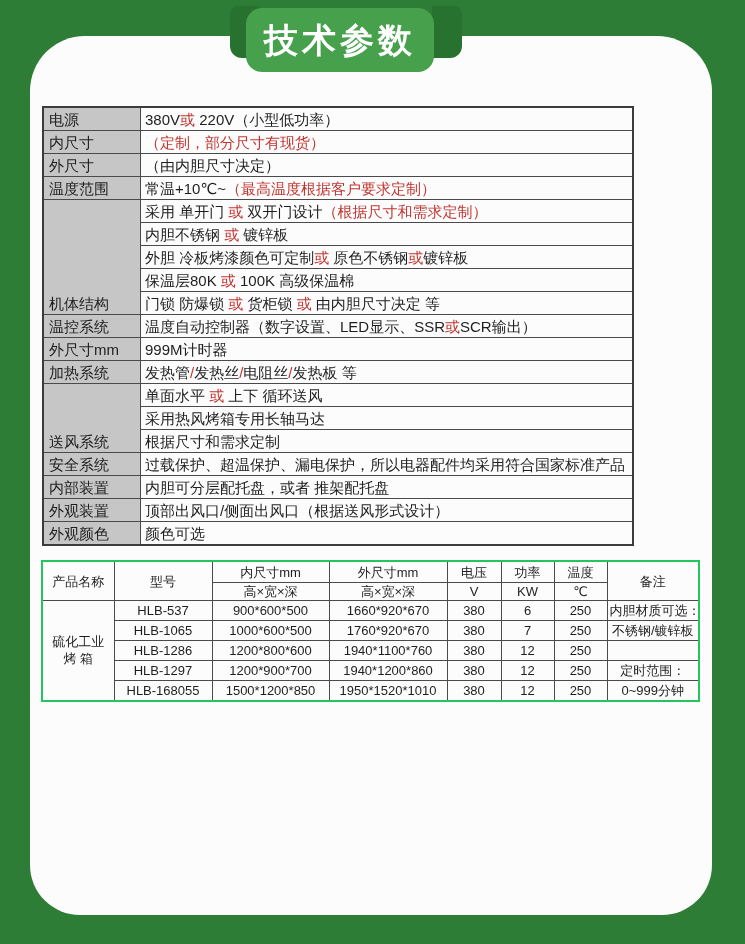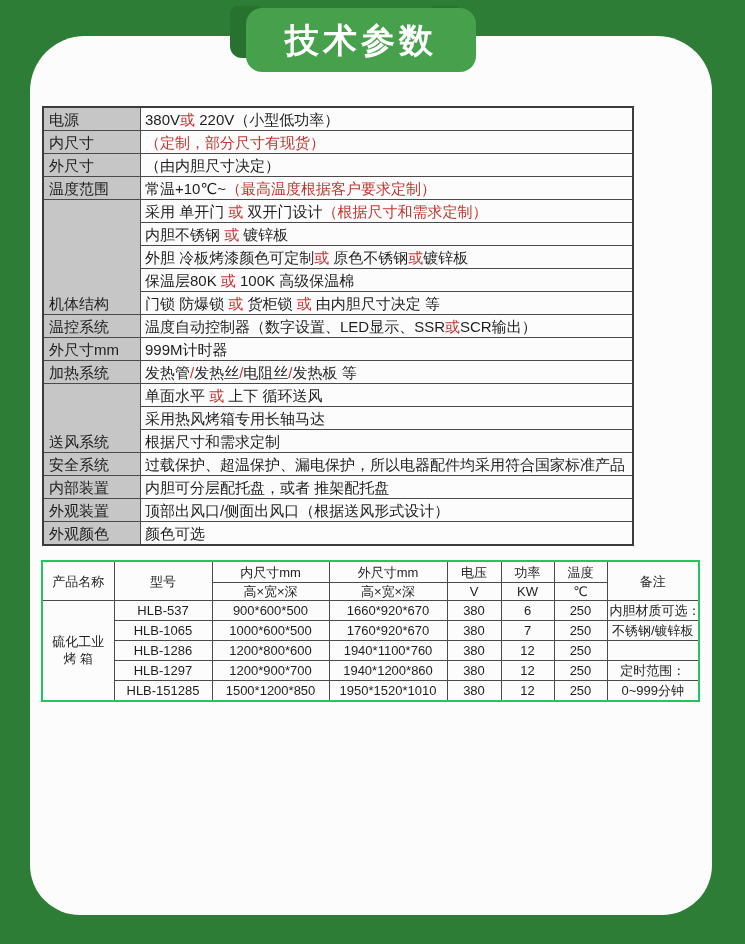--- a/index.html
+++ b/index.html
@@ -21,21 +21,21 @@
     border-radius:55px 55px 50px 50px;
   }
   .ribbon-ear{
     position:absolute;top:6px;width:30px;height:52px;
     background:var(--ribbon-dark,#27722f);
   }
   .ribbon-ear.left{left:230px;border-radius:8px 0 0 12px;}
   .ribbon-ear.right{left:432px;border-radius:0 8px 12px 0;}
   .badge{
     position:absolute;left:246px;top:8px;
-    width:230px;height:64px;
+    width:188px;height:64px;
     background:var(--badge-green,#47a04c);
     border-radius:16px;
     color:#ffffff;
     font-size:34px;font-weight:bold;letter-spacing:4px;
     text-align:center;line-height:64px;
   }
   table{border-collapse:collapse;table-layout:fixed;}
   td{overflow:hidden;white-space:nowrap;}
 
   
@@ -215,21 +215,21 @@
         <tr>
           <td>HLB-1297</td>
           <td>1200*900*700</td>
           <td>1940*1200*860</td>
           <td>380</td>
           <td>12</td>
           <td>250</td>
           <td>定时范围：</td>
         </tr>
         <tr>
-          <td>HLB-151285</td>
+          <td>HLB-168055</td>
           <td>1500*1200*850</td>
           <td>1950*1520*1010</td>
           <td>380</td>
           <td>12</td>
           <td>250</td>
           <td>0~999分钟</td>
         </tr>
       </tbody>
   </table>
 </div>

